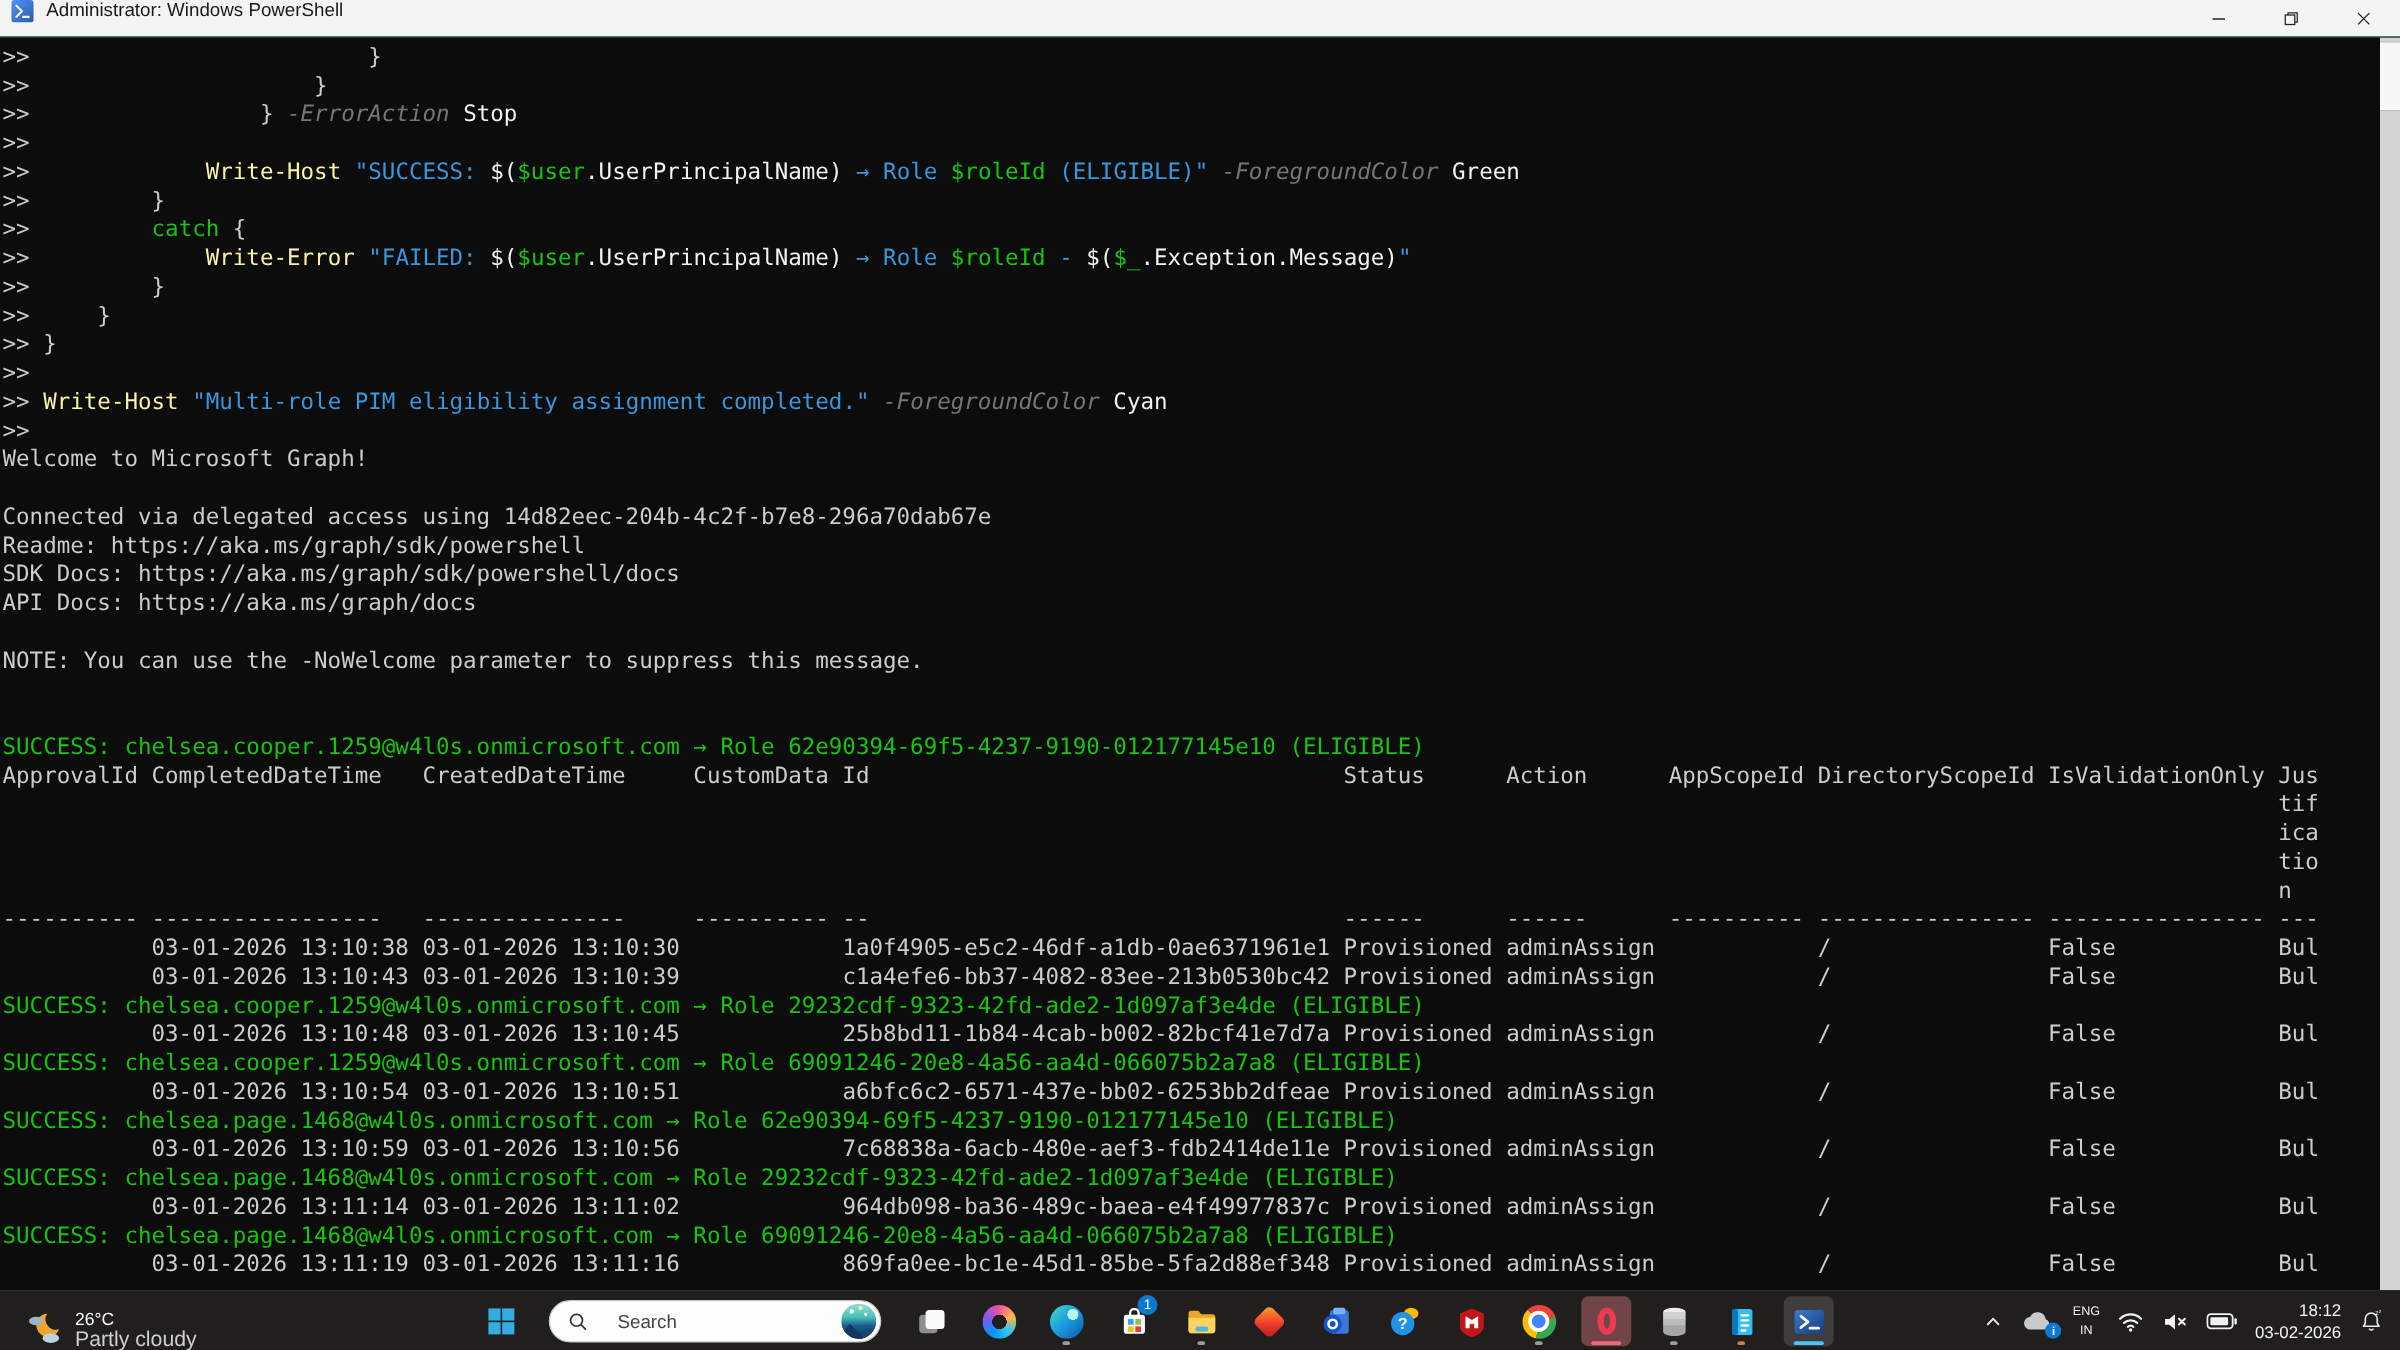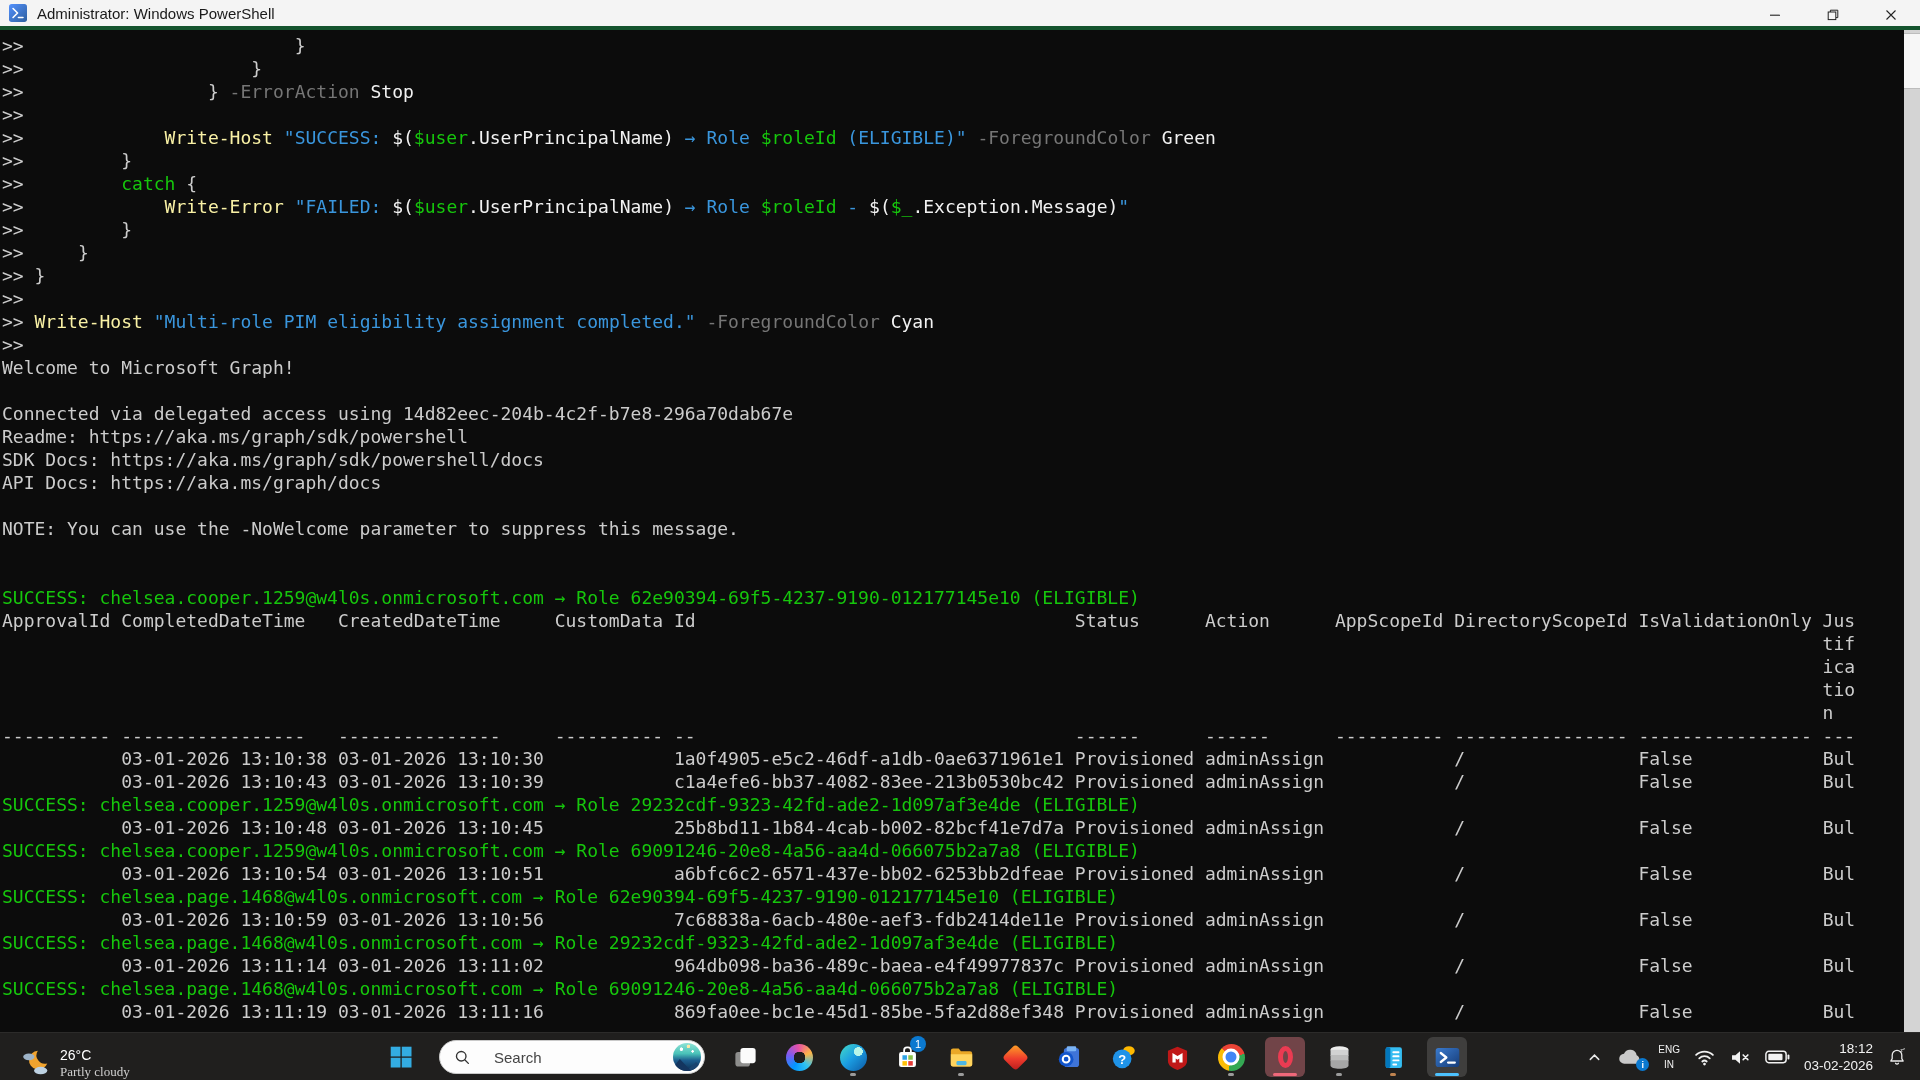--- a/index.html
+++ b/index.html
@@ -1,51 +1,51 @@
 <!DOCTYPE html>
 <html style="--term-bg: #0C0C0C; --c-d: #CCCCCC; --c-w: #F2F2F2; --c-y: #F9F1A5; --c-s: #3A96DD; --c-g: #16C60C; --c-gy: #767676;"><head>
 <meta charset="utf-8">
 <style>
   * { margin:0; padding:0; box-sizing:border-box; }
   html,body { width:1920px; height:1080px; overflow:hidden; background:#000; }
   body { font-family:"Liberation Sans", sans-serif; position:relative; }
 
   
   .titlebar { position:absolute; top:0; left:0; width:1920px; height:30px; background:#f4f4f4;
-              display:flex; align-items:center; border-bottom:4px solid #14532d; }
+              display:flex; border-bottom:1px solid #14532d; }
   .titlebar .app-icon { width:18px; height:18px; margin:0 10px 0 9px; flex:0 0 auto; }
   .titlebar .title-text { font-size:15px; color:#191919; }
   .win-controls { position:absolute; right:0; top:0; height:30px; display:flex; }
   .win-btn { width:58px; height:30px; display:flex; align-items:center; justify-content:center; }
   .win-btn svg { width:12px; height:12px; }
 
   
   .terminal { position:absolute; top:30px; left:0; width:1920px; height:1002px;
               background:var(--term-bg,#0C0C0C); overflow:hidden; }
   .term-pre { font-family:"DejaVu Sans Mono","Liberation Mono",monospace; font-size:18px;
               line-height:23px; padding:4px 0 0 2px; white-space:pre; color:var(--c-d,#CCCCCC); }
   .tline { height:23px; }
   .c-w  { color:var(--c-w,#F2F2F2); }
   .c-y  { color:var(--c-y,#F9F1A5); }
   .c-s  { color:var(--c-s,#3A96DD); }
   .c-g  { color:var(--c-g,#16C60C); }
-  .c-gy { color:var(--c-gy,#767676); }
+  .c-gy { color:var(--c-gy,#767676);font-style:italic; }
 
   .term-scrollbar { position:absolute; top:0; right:0; width:16px; height:1002px; background:#d4d4d4; }
   .term-scroll-thumb { position:absolute; top:3px; left:0; width:16px; height:56px; background:#f7f7f7;
                        border-top:1px solid #bdbdbd; border-bottom:1px solid #bdbdbd; }
 
   
   .taskbar { position:absolute; bottom:0; left:0; width:1920px; height:48px; background:#201f1e;
              border-top:1px solid #2c2b2a; }
   .tb-weather { position:absolute; left:6px; top:0; height:60px; display:flex; align-items:center;
                 gap:8px; padding:0 12px; border-radius:6px; }
   .tb-weather svg { width:34px; height:34px; }
   .wx-temp { font-size:14px; color:#ffffff; line-height:17px; }
-  .wx-cond { font-size:13px; color:#cfcfcf; line-height:16px;font-family:Liberation Serif, serif; }
+  .wx-cond { font-size:17px; color:#cfcfcf; line-height:16px; }
 
   .tb-center { position:absolute; left:381px; top:4px; height:40px; display:flex; align-items:center; }
   .tb-btn { width:40px; height:40px; border-radius:6px; display:flex; align-items:center;
             justify-content:center; position:relative; margin-right:14px; }
   .tb-btn svg, .tb-btn .cssicon { width:27px; height:27px; }
   .tb-start svg { width:26px; height:26px; }
 
   .tb-search { height:34px; width:266px; background:#fdfdfd; border-radius:17px; display:flex;
                align-items:center; padding:0 3px 0 14px; margin:0 20px 0 4px; border:1px solid #c9c9c9; }
   .tb-search .mag { width:17px; height:17px; flex:0 0 auto; }

